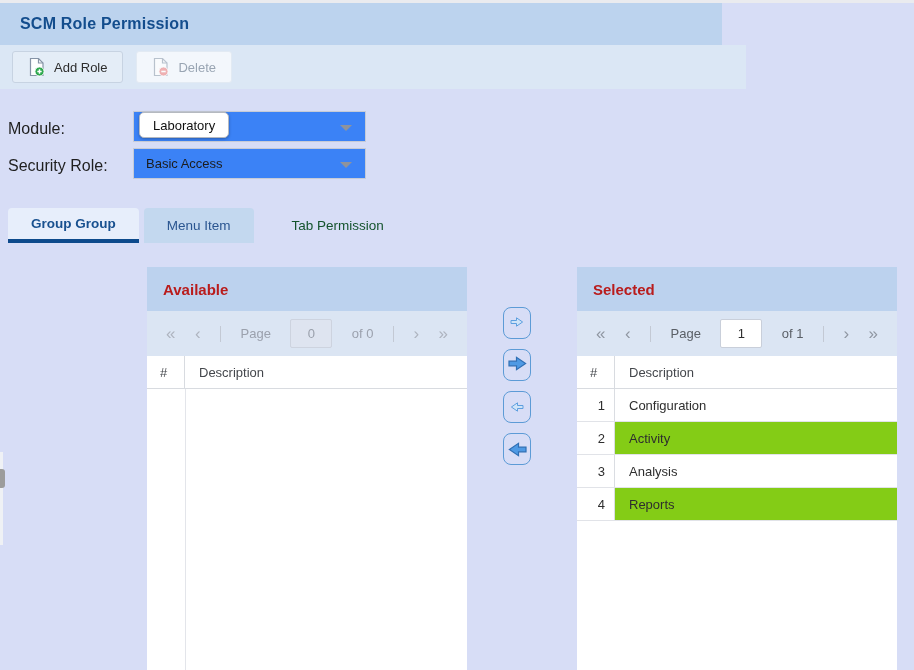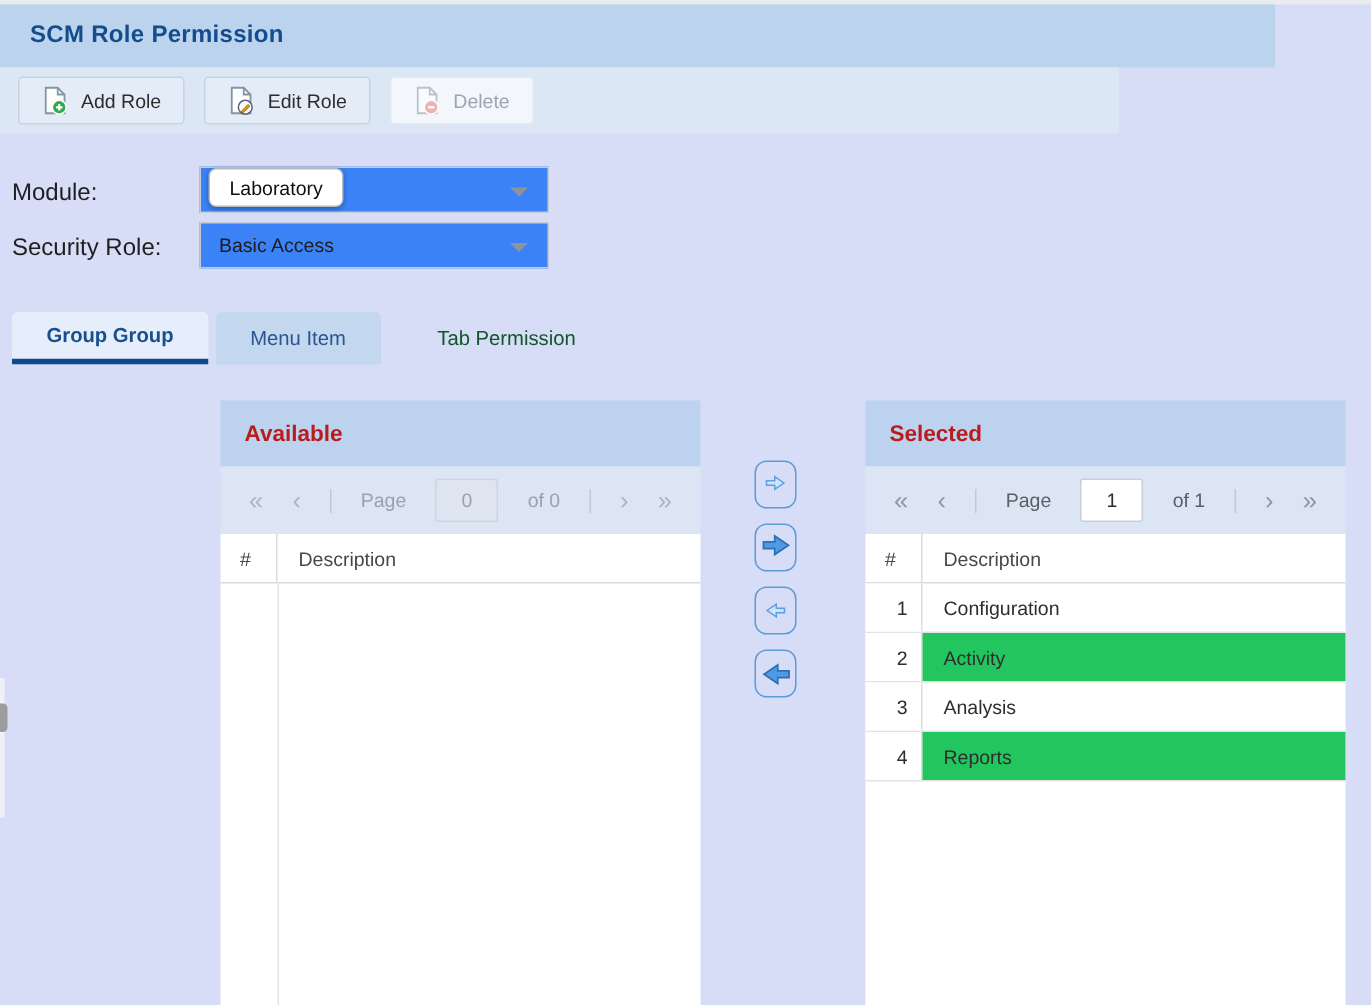--- a/index.html
+++ b/index.html
@@ -4,21 +4,21 @@
 <style>
   html,body{margin:0;padding:0;}
   body{
     width:914px;height:670px;position:relative;overflow:hidden;
     font-family:"Liberation Sans","DejaVu Sans",sans-serif;
     background:#d7ddf6;
   }
   
   .top-strip{position:absolute;left:0;top:0;width:914px;height:3px;background:#eaebef;}
   .titlebar{
-    position:absolute;left:0;top:3px;width:850px;height:42px;background:#bcd3ee;
+    position:absolute;left:0;top:3px;width:722px;height:42px;background:#bcd3ee;
     display:flex;align-items:center;padding-left:20px;box-sizing:border-box;
   }
   .titlebar .title{font-size:16px;font-weight:bold;color:#134d8d;letter-spacing:.2px;}
   .toolbar{
     position:absolute;left:0;top:45px;width:746px;height:44px;background:#dbe7f5;
     display:flex;align-items:center;padding-left:12px;box-sizing:border-box;gap:13px;
   }
   .tb-btn{
     height:32px;display:inline-flex;align-items:center;gap:9px;padding:0 15px;
     border:1px solid #c7d3e2;border-radius:3px;background:rgba(255,255,255,0.25);
@@ -79,21 +79,21 @@
   .pager.disabled-all .pg-input{background:#dee4f0;color:#9aa0ac;border-color:#cdd3df;}
   .grid{background:#fff;height:314px;position:relative;}
   .grid-head{display:flex;height:33px;border-bottom:1px solid #d8dbe0;box-sizing:border-box;}
   .gh-num{width:38px;box-sizing:border-box;border-right:1px solid #d8dbe0;
     display:flex;align-items:center;padding-left:13px;font-size:13px;color:#44474c;}
   .gh-desc{flex:1;display:flex;align-items:center;padding-left:14px;font-size:13px;color:#44474c;}
   .grid-row{display:flex;height:33px;border-bottom:1px solid #e1e3e8;box-sizing:border-box;cursor:pointer;}
   .cell-num{width:38px;box-sizing:border-box;border-right:1px solid #dadde2;background:#fff;
     display:flex;align-items:center;justify-content:flex-end;padding-right:9px;font-size:13px;color:#2e2e2e;}
   .cell-desc{flex:1;display:flex;align-items:center;padding-left:14px;font-size:13px;color:#2e2e2e;}
-  .grid-row.striped .cell-desc{background:#22c55e;}
+  .grid-row.striped .cell-desc{background:#84cc16;}
   .v-divider{position:absolute;left:38px;top:33px;bottom:0;width:1px;background:#e3e5ea;}
   
   .transfer{position:absolute;left:503px;top:307px;width:28px;display:flex;flex-direction:column;gap:10px;}
   .xfer-btn{
     width:28px;height:32px;box-sizing:border-box;border:1px solid #5c9bd6;border-radius:8px;
     background:transparent;display:flex;align-items:center;justify-content:center;cursor:pointer;padding:0;
   }
   .flip{transform:scaleX(-1);}
   
   .splitter-track{position:absolute;left:0;top:452px;width:3px;height:93px;background:#eff1f5;}
@@ -116,31 +116,20 @@
     <span>
       <svg width="17" height="20" viewBox="0 0 17 20">
         <path d="M2.5 1.5 h8 l4.5 4.5 v12.5 h-12.5 z" fill="#fdfefe" stroke="#8593a6" stroke-width="1.2"></path>
         <path d="M10.5 1.5 v4.5 h4.5" fill="none" stroke="#8593a6" stroke-width="1.2"></path>
         <circle cx="11.5" cy="14.5" r="4.6" fill="#2fa84f" stroke="#ffffff" stroke-width="1"></circle>
         <path d="M11.5 12.3 v4.4 M9.3 14.5 h4.4" stroke="#ffffff" stroke-width="1.5"></path>
       </svg>
     </span>
     <span>Add Role</span>
   </button>
-  <button class="tb-btn">
-    <span>
-      <svg width="17" height="20" viewBox="0 0 17 20">
-        <path d="M2.5 1.5 h8 l4.5 4.5 v12.5 h-12.5 z" fill="#fdfefe" stroke="#8593a6" stroke-width="1.2"></path>
-        <path d="M10.5 1.5 v4.5 h4.5" fill="none" stroke="#8593a6" stroke-width="1.2"></path>
-        <circle cx="11.5" cy="14.5" r="4.6" fill="#ffffff" stroke="#5b6672" stroke-width="1"></circle>
-        <path d="M9.2 16.8 l4.2-4.2 1.2 1.2 -4.2 4.2 -1.6 0.4 z" fill="#e8920e" stroke="#7a5a10" stroke-width="0.5"></path>
-      </svg>
-    </span>
-    <span>Edit Role</span>
-  </button>
   <button class="tb-btn disabled">
     <span style="opacity:.65">
       <svg width="17" height="20" viewBox="0 0 17 20">
         <path d="M2.5 1.5 h8 l4.5 4.5 v12.5 h-12.5 z" fill="#fdfefe" stroke="#9aa6b5" stroke-width="1.2"></path>
         <path d="M10.5 1.5 v4.5 h4.5" fill="none" stroke="#9aa6b5" stroke-width="1.2"></path>
         <circle cx="11.5" cy="14.5" r="4.6" fill="#ec8b8b" stroke="#ffffff" stroke-width="1"></circle>
         <path d="M9.3 14.5 h4.4" stroke="#ffffff" stroke-width="1.6"></path>
       </svg>
     </span>
     <span>Delete</span>

